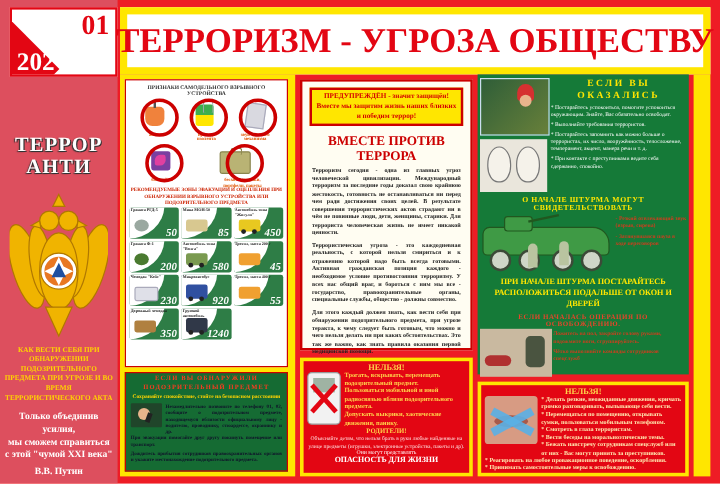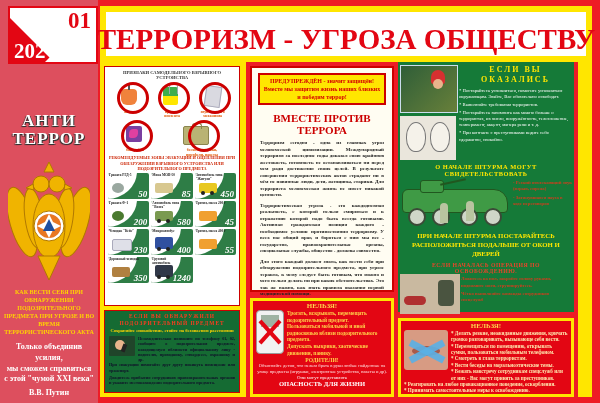--- a/index.html
+++ b/index.html
@@ -18,21 +18,21 @@
   .quote .author{margin-top:3px;}
   
   .ebox{position:absolute;left:8px;top:6px;width:86px;height:54px;background:#fff;
         border:2px solid #e30613;overflow:hidden;}
   .ebox .band{position:absolute;left:-10px;top:0;width:70px;height:70px;background:#e30613;
               transform:rotate(45deg);transform-origin:0 0;}
   .ebox .n1{position:absolute;right:5px;top:0;color:#e30613;font-weight:bold;font-size:23px;}
   .ebox .n2{position:absolute;left:4px;bottom:-2px;color:#fff;font-weight:bold;font-size:21px;}
   
   .banner{position:absolute;left:100px;top:6px;width:492px;height:56px;background:#fff;
-          border:6px solid #ffe600;box-sizing:border-box;display:flex;align-items:flex-end;justify-content:center;}
+          border:6px solid #ffe600;box-sizing:border-box;display:flex;align-items:center;justify-content:center;}
   .banner .t{color:#e30613;font-weight:bold;font-size:29px;white-space:nowrap;}
   
   .midcol{position:absolute;left:100px;top:62px;width:146px;height:335px;background:#ffe600;}
   .whitebox{position:absolute;left:4px;top:4px;width:136px;height:240px;background:#fff;
             border:1px solid #cc0000;box-sizing:border-box;}
   .signs-title{margin:3px 2px 1px;text-align:center;font-size:4.6px;font-weight:bold;color:#333;}
   .signrow{display:flex;justify-content:space-around;padding:0 6px;margin-top:3px;}
   .signitem{position:relative;width:34px;height:30px;}
   .ban{position:absolute;left:3px;top:-1px;width:26px;height:26px;border:3px solid #cc0000;border-radius:50%;z-index:3;}
   .obj1{position:absolute;left:7px;top:6px;width:16px;height:16px;background:#f0823c;border-radius:4px 4px 6px 6px;}
@@ -126,22 +126,22 @@
   .nr{color:#ffe9b0;font-weight:bold;font-size:5.1px;line-height:1.25;}
   .nr::before{content:"* ";}
 </style>
 </head>
 <body>
 
 <div class="poster">
 
   <div class="sidebar"></div>
   <div class="brand">
+    <div>ТЕРРОР</div>
     <div>АНТИ</div>
-    <div>ТЕРРОР</div>
   </div>
   <div class="emblem">
     <svg width="82" height="132" viewBox="0 0 82 132">
       <g fill="#f0b400" stroke="#b07800" stroke-width="1">
         <ellipse cx="14" cy="70" rx="12" ry="36" transform="rotate(-16 14 70)"></ellipse>
         <ellipse cx="68" cy="70" rx="12" ry="36" transform="rotate(16 68 70)"></ellipse>
         <ellipse cx="26" cy="66" rx="9" ry="30" transform="rotate(-8 26 66)"></ellipse>
         <ellipse cx="56" cy="66" rx="9" ry="30" transform="rotate(8 56 66)"></ellipse>
         <ellipse cx="41" cy="74" rx="16" ry="32"></ellipse>
         <circle cx="33" cy="32" r="8"></circle>
@@ -249,21 +249,21 @@
         <div class="zcell">
             <div class="blob"></div>
             <div class="zobj" style="background:#dfe0e8;border:1px solid #aab;"></div>
             <div class="zl">Чемодан "Кейс"</div>
             <div class="zv">230</div>
           </div>
         <div class="zcell">
             <div class="blob"></div>
             <div class="zobj vehicle" style="background:#3050a0;height:12px;top:8px;"></div>
             <div class="zl">Микроавтобус</div>
-            <div class="zv">400</div>
+            <div class="zv">920</div>
           </div>
         <div class="zcell">
             <div class="blob"></div>
             <div class="zobj" style="background:#f0a030;"></div>
             <div class="zl">Тротил, масса 400 г</div>
             <div class="zv">55</div>
           </div>
         <div class="zcell">
             <div class="blob"></div>
             <div class="zobj" style="background:#b08040;"></div>

